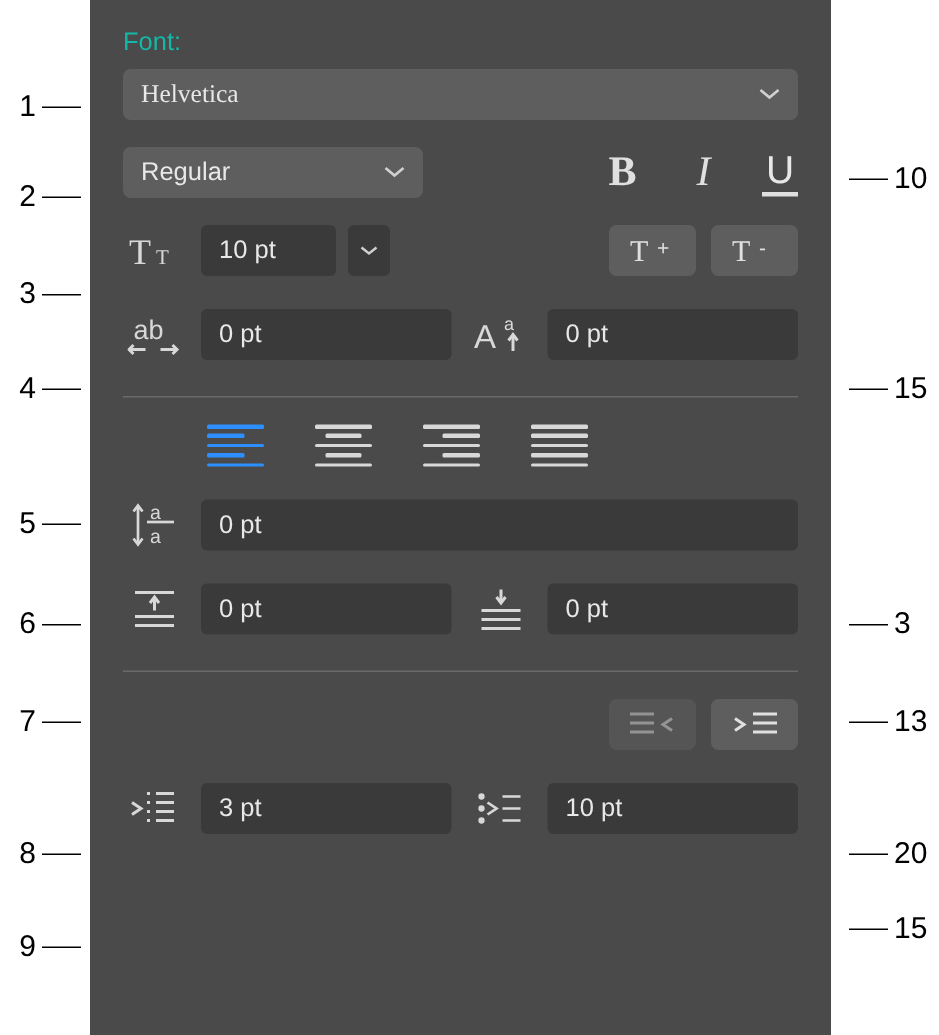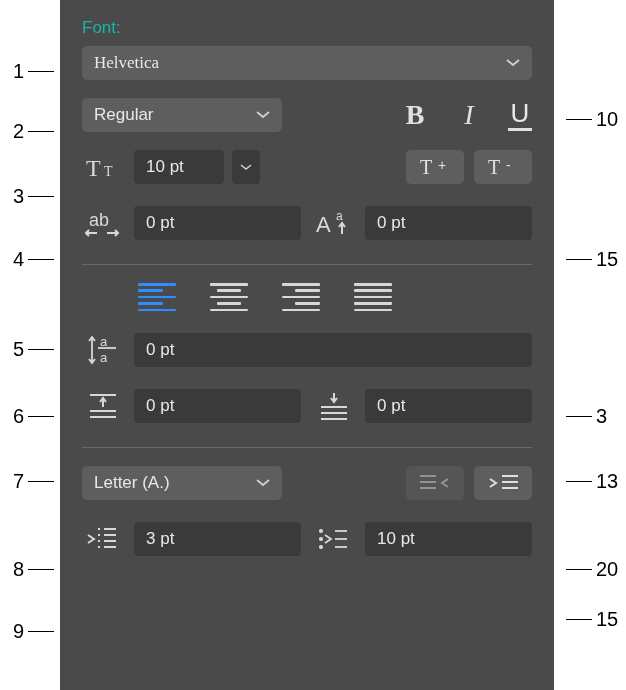--- a/index.html
+++ b/index.html
@@ -414,28 +414,20 @@
       </div>
       <div class="input-box">
         <span>0 pt</span>
       </div>
     </div>
   </div>
 
   <hr class="divider">
 
   <div class="row">
-    <div class="dropdown medium">
-      <span>Letter (A.)</span>
-      <span class="chevron">
-        <svg width="14" height="8" viewBox="0 0 14 8" fill="none">
-            <path d="M1 1l6 5 6-5" stroke-width="1.8"></path>
-          </svg>
-      </span>
-    </div>
     <div style="flex:1"></div>
     <div class="tab-btn disabled">
       <svg width="34" height="22" viewBox="0 0 34 22" stroke="#d0d0d0" stroke-width="2" fill="none">
         <line x1="2" y1="4" x2="18" y2="4"></line>
           <line x1="2" y1="10" x2="18" y2="10"></line>
         <line x1="2" y1="16" x2="18" y2="16"></line>
         <polyline points="30,7 24,11 30,15"></polyline>
       </svg>
     </div>
     <div style="width:10px"></div>

